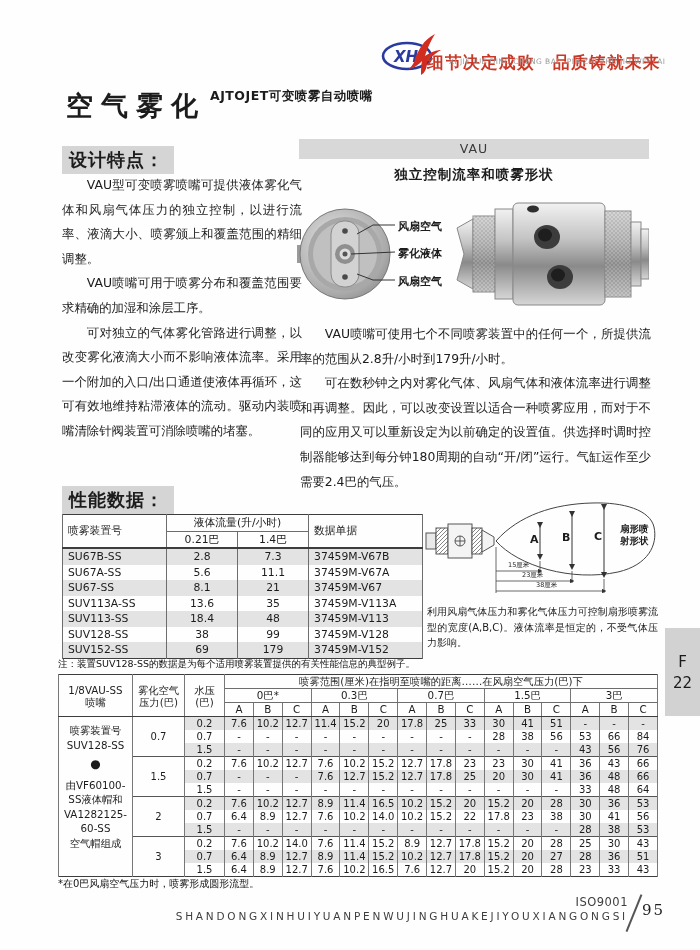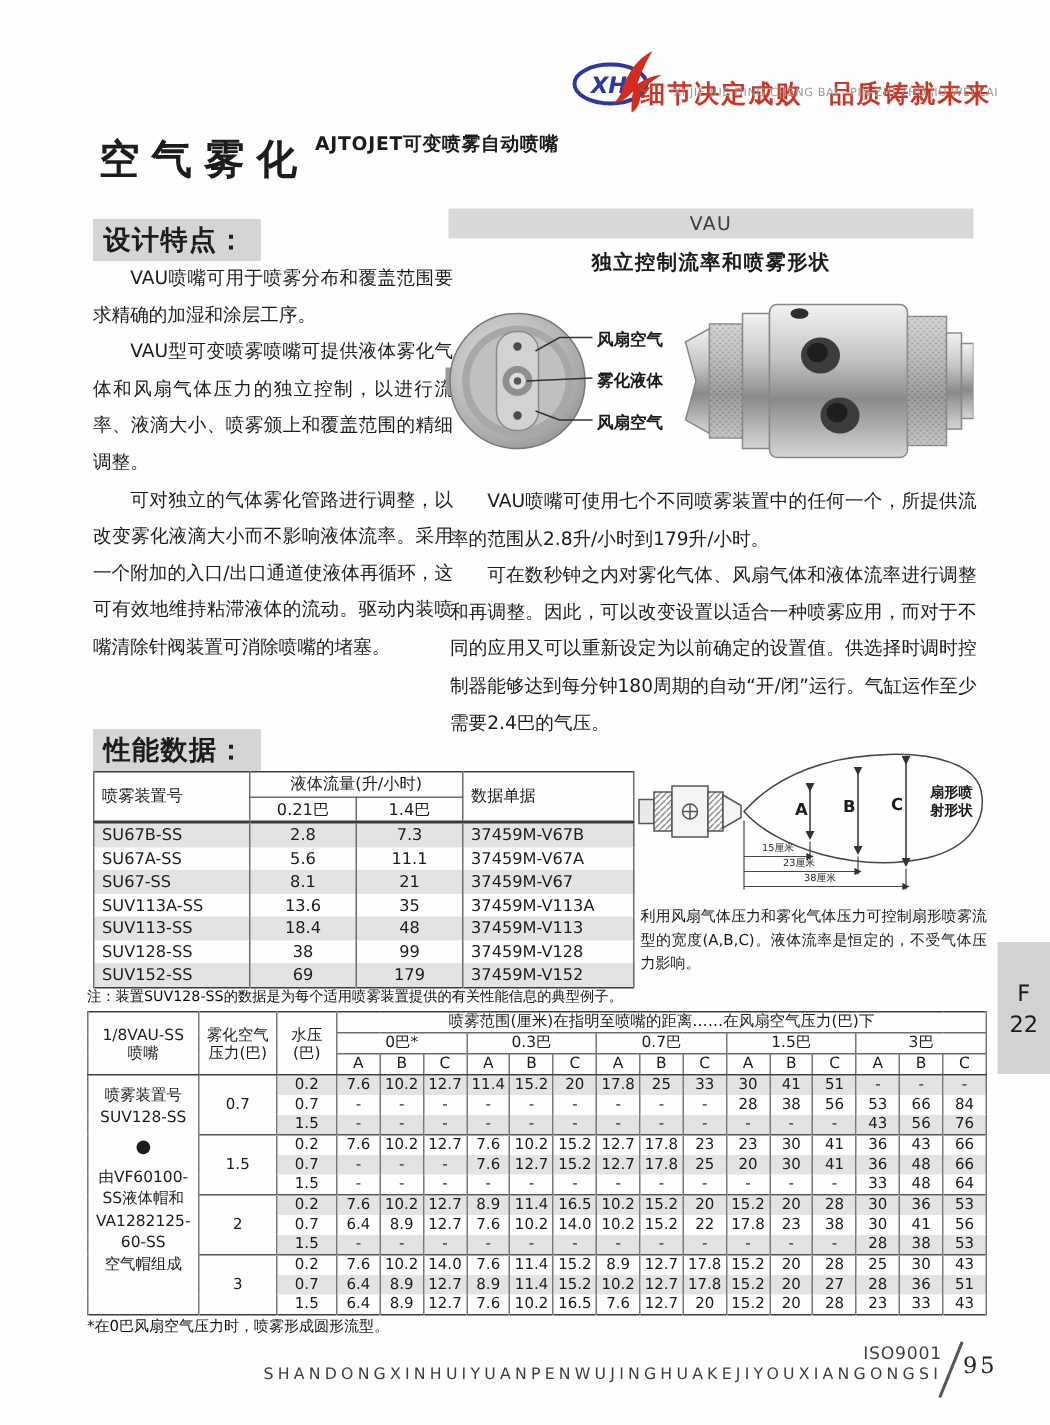--- a/index.html
+++ b/index.html
@@ -92,22 +92,22 @@
   <div class="abs slogan">细节决定成败　品质铸就未来</div>
   <div class="abs pinyin">XI JIE JUE DING CHENG BAI　PIN ZHI ZHU JIU WEI LAI</div>
 
   <div class="abs title-row">
     <span class="title-main">空气雾化</span>
     <span class="title-sub">AJTOJET可变喷雾自动喷嘴</span>
   </div>
 
   <div class="abs sec-label" style="left:62px;top:146px;">设计特点：</div>
   <div class="abs body-text" style="left:62px;top:173px;width:240px;">
+    <p>VAU型可变喷雾喷嘴可提供液体雾化气体和风扇气体压力的独立控制，以进行流率、液滴大小、喷雾颁上和覆盖范围的精细调整。</p>
     <p>VAU喷嘴可用于喷雾分布和覆盖范围要求精确的加湿和涂层工序。</p>
-    <p>VAU型可变喷雾喷嘴可提供液体雾化气体和风扇气体压力的独立控制，以进行流率、液滴大小、喷雾颁上和覆盖范围的精细调整。</p>
     <p>可对独立的气体雾化管路进行调整，以改变雾化液滴大小而不影响液体流率。采用一个附加的入口/出口通道使液体再循环，这可有效地维持粘滞液体的流动。驱动内装喷嘴清除针阀装置可消除喷嘴的堵塞。</p>
   </div>
 
   <div class="abs vau-bar">VAU</div>
   <div class="abs vau-sub">独立控制流率和喷雾形状</div>
 
   <div class="abs photo-wrap">
     <svg width="352" height="126" viewBox="0 0 352 126">
       <defs>
         <linearGradient id="metal" x1="0" y1="0" x2="0" y2="1">

